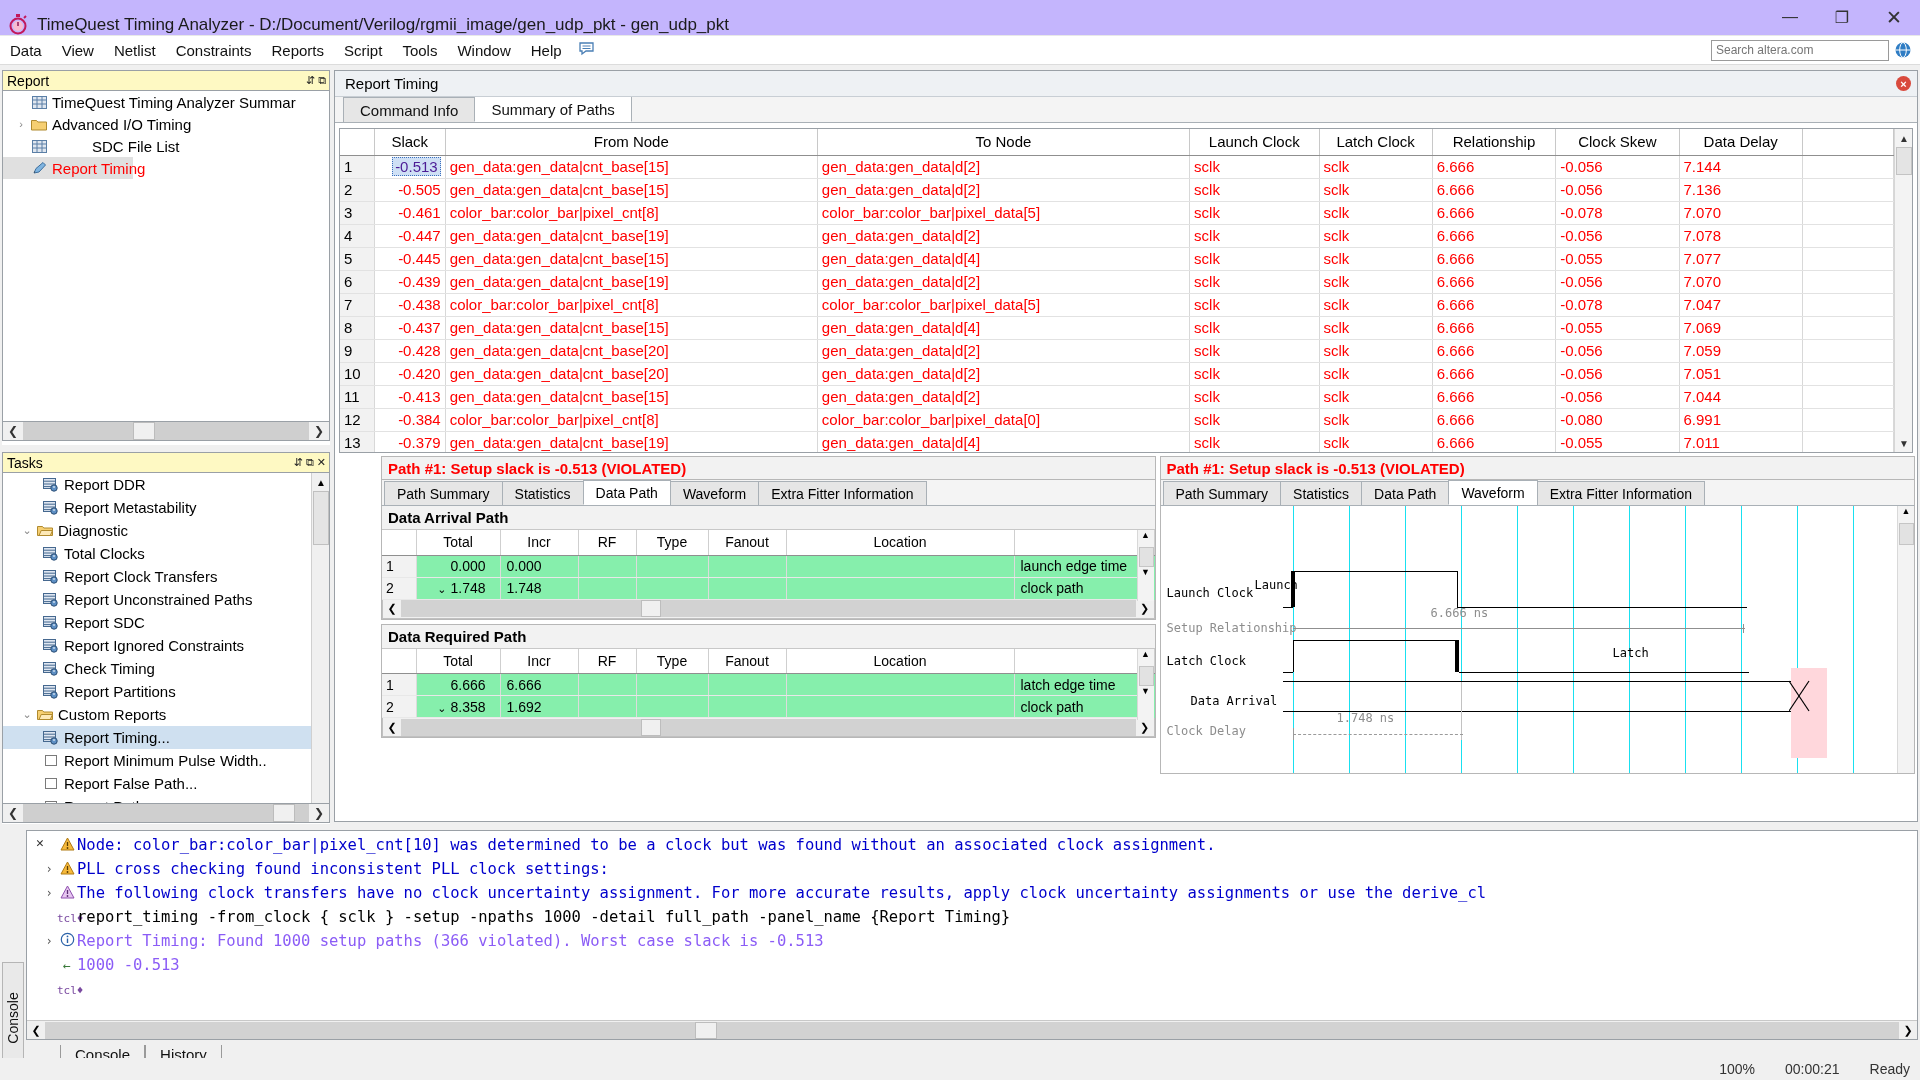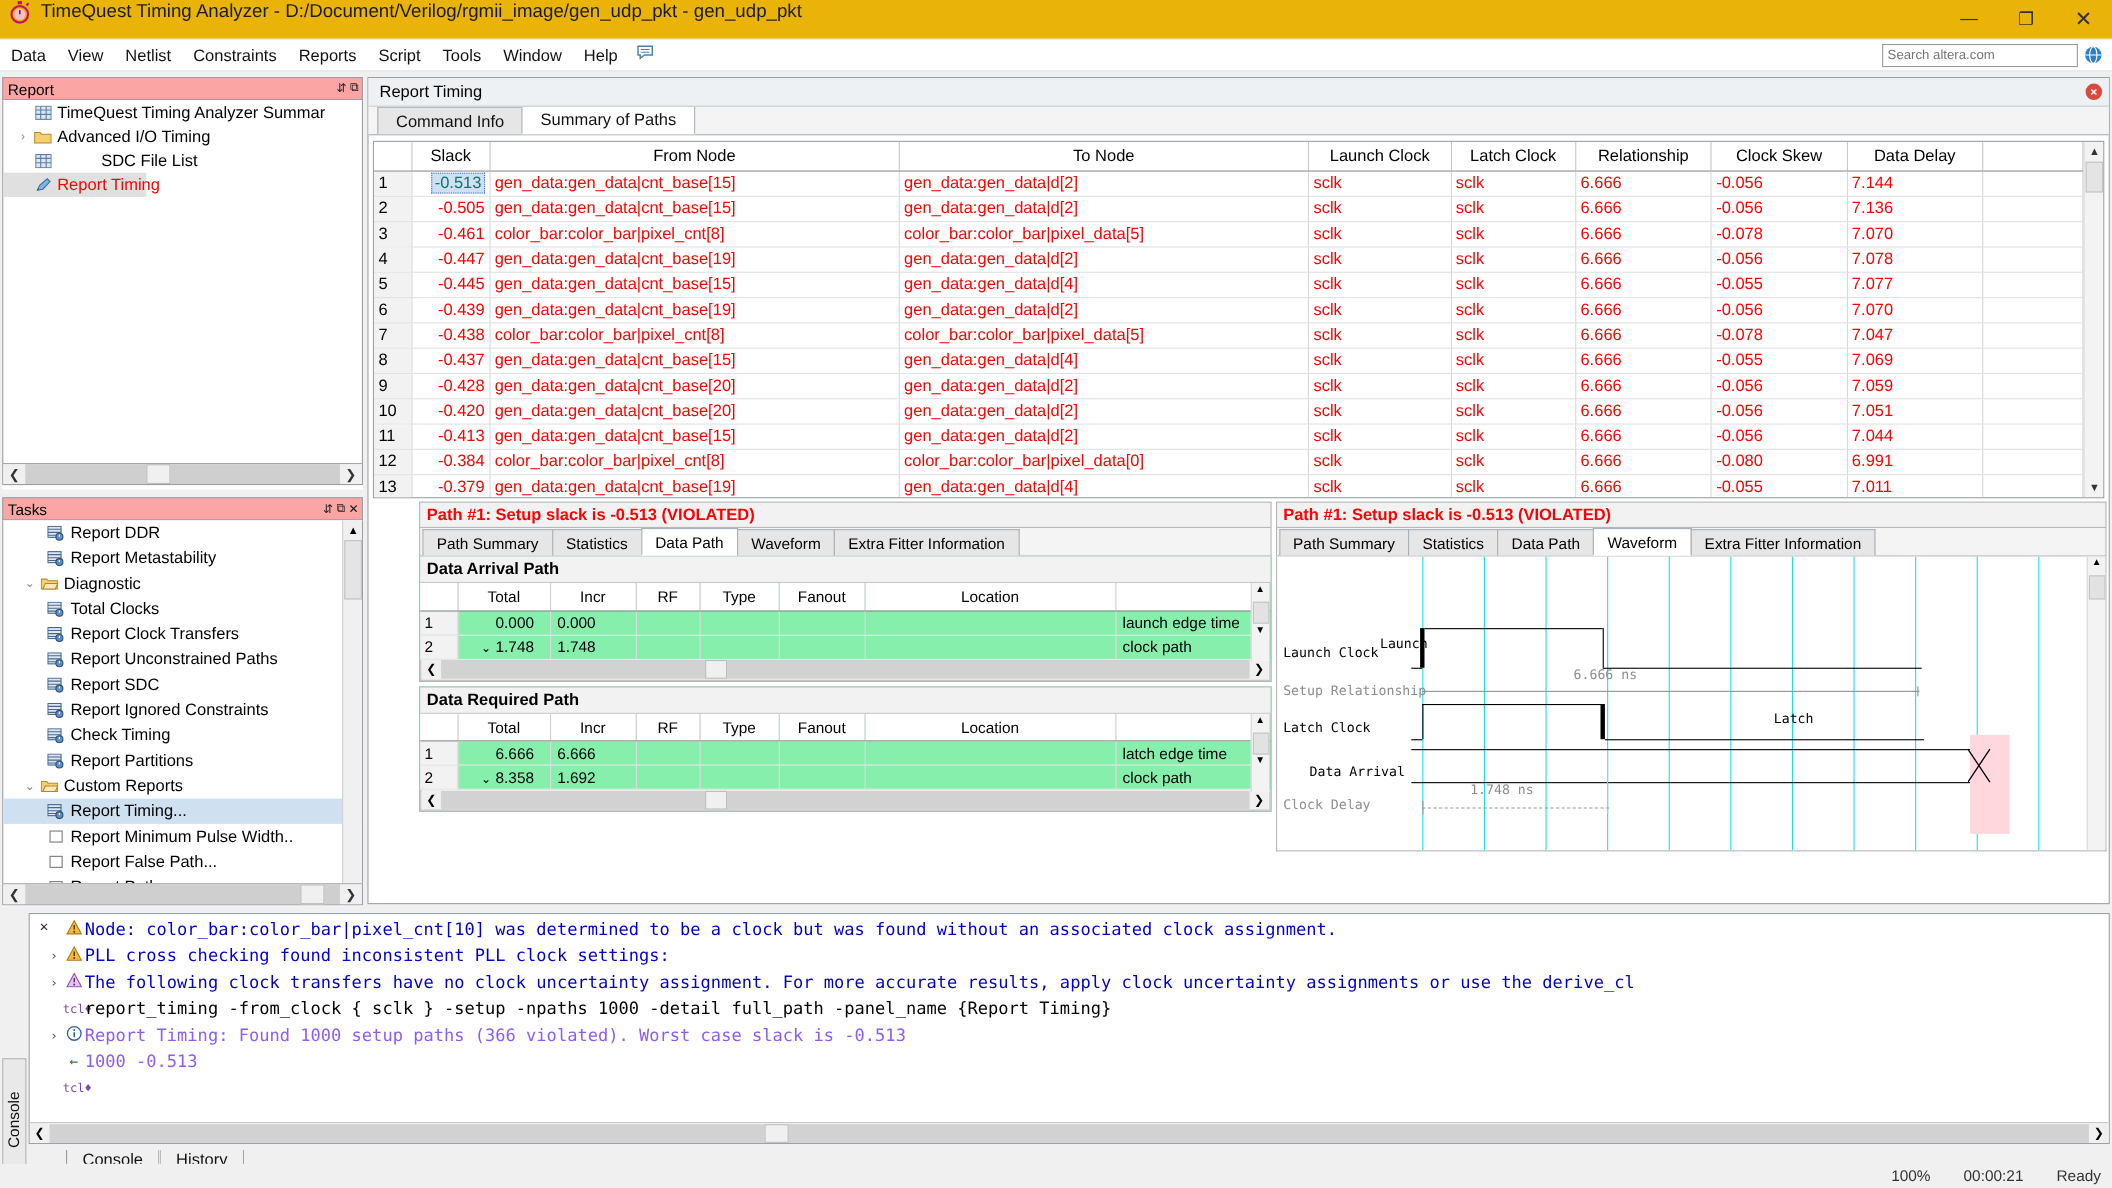--- a/index.html
+++ b/index.html
@@ -10,21 +10,21 @@
     background: #f0f0f0;
     font-family: "Liberation Sans", sans-serif;
     font-size: 15px;
     color: #000;
   }
   .app { position: relative; width: 1920px; height: 1080px; background: #f0f0f0; }
 
   
   .titlebar {
     position: absolute; left: 0; top: 0; width: 1920px; height: 36px;
-    background: #eab308; display: flex; align-items: flex-start;
+    background: #c4b5fd; display: flex; align-items: flex-end;
     border-bottom: 1px solid #e8e8e8;
   }
   .title-icon {
     width: 22px; height: 22px; margin-left: 7px; margin-right: 8px;
     position: relative; flex: none;
   }
   .title-text { font-size: 17px; color: #1b1b1b; white-space: nowrap; }
   .wincontrols { margin-left: auto; display: flex; height: 36px; }
   .winbtn {
     width: 52px; height: 36px; display: flex; align-items: center; justify-content: center;
@@ -44,21 +44,21 @@
   }
   .searchbox input {
     width: 178px; height: 21px; font-size: 12px; padding: 1px 4px;
     border: 1px solid #9a9a9a; background: #fff; color: #555;
     font-family: "Liberation Sans", sans-serif;
   }
   .search-globe { margin-left: 5px; width: 18px; height: 18px; }
 
   
   .panel-header {
-    height: 21px; background: #fca5a5; border: 1px solid #9aa0a6;
+    height: 21px; background: #fef9c3; border: 1px solid #9aa0a6;
     display: flex; align-items: center; font-size: 14px; padding-left: 4px;
     color: #000; position: relative;
   }
   .panel-header .ctrls {
     margin-left: auto; display: flex; gap: 3px; padding-right: 3px;
     font-size: 11px; color: #222;
   }
 
   
   .report-panel {
@@ -162,21 +162,21 @@
   }
   table.grid td {
     height: 23px; border-right: 1px solid #d8d8d8; border-bottom: 1px solid #e2e2e2;
     font-size: 15px; padding: 0 4px; white-space: nowrap; overflow: hidden;
   }
   td.idx { background: #f2f2f2; color: #000; text-align: left; padding-left: 5px; border-right: 1px solid #c9c9c9; }
   td.num { color: #ff0000; text-align: right; padding-right: 12px; }
   td.txt { color: #ff0000; text-align: left; padding-left: 8px; }
   td.mid { color: #ff0000; text-align: left; padding-left: 8px; }
   td.sel-cell span.selbox {
-    border: 1px dotted #3a6fbd; background: #cfe0f5; padding: 0 2px; color: #0f766e;
+    border: 1px dotted #3a6fbd; background: #cfe0f5; padding: 0 2px; color: #4c1d95;
   }
   .grid-vscroll {
     position: absolute; right: 0; top: 0; width: 18px; height: 100%;
     background: #f3f3f3; border-left: 1px solid #d6d6d6;
   }
   .grid-vscroll .sarr { width: 18px; height: 18px; display: flex; align-items: center; justify-content: center; font-size: 10px; color: #333; }
   .grid-vscroll .sthumb { width: 16px; height: 28px; margin: 0 1px; background: #e4e4e4; border: 1px solid #c3c3c3; }
 
   
   .detail-row {

